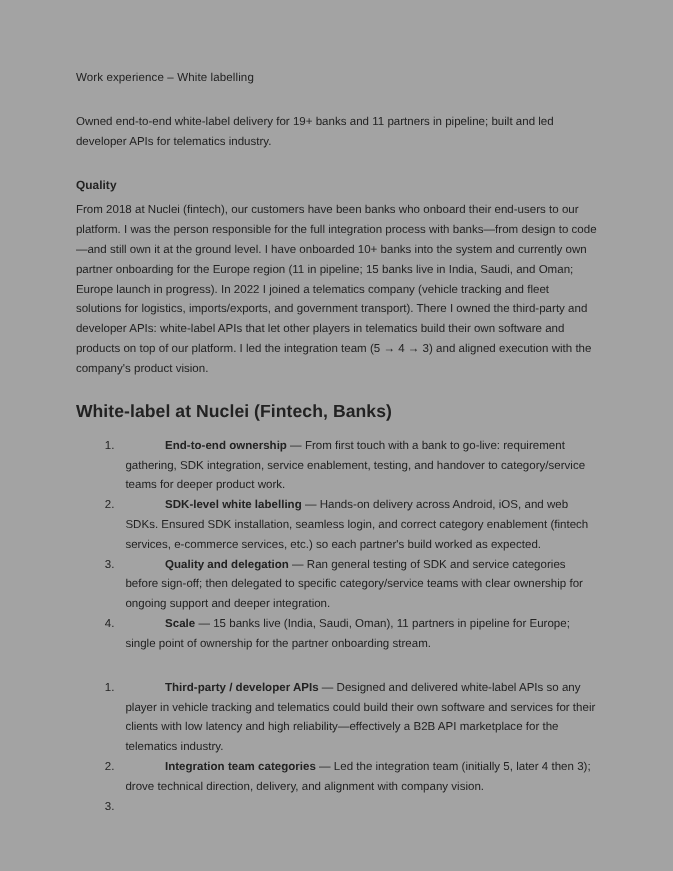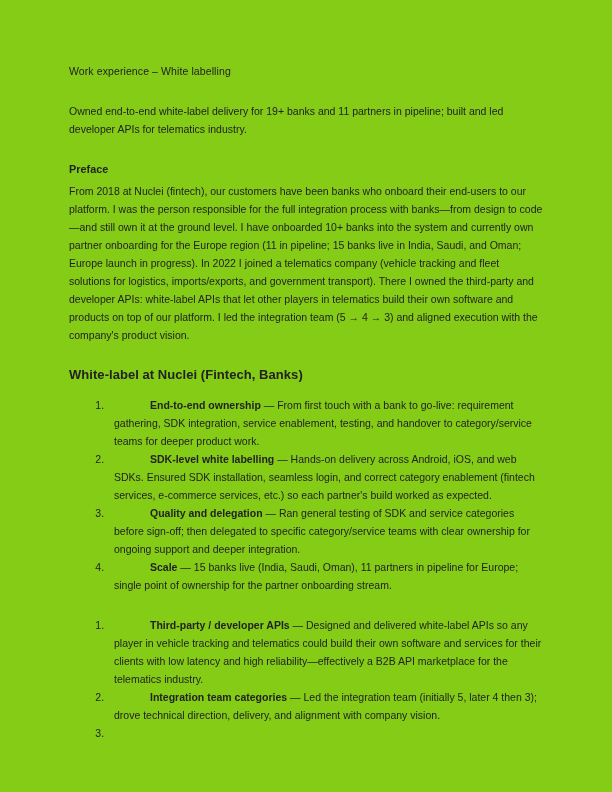--- a/index.html
+++ b/index.html
@@ -12,21 +12,21 @@
     width: 612px;
     height: 792px;
     font-family: "Liberation Sans", sans-serif;
     color: #222222;
     -webkit-font-smoothing: antialiased;
   }
   .page {
     position: relative;
     width: 612px;
     height: 792px;
-    background: #84cc16;
+    background: #a3a3a3;
     box-sizing: border-box;
     padding: 62px 69px 0 69px;
     overflow: hidden;
   }
   .doc-title {
     font-size: 10.5px;
     line-height: 18px;
     font-weight: normal;
     margin: 0 0 22px 0;
     letter-spacing: 0.1px;
@@ -49,21 +49,21 @@
     font-weight: bold;
     margin: 0 0 4px 0;
     letter-spacing: 0.05px;
   }
   .para {
     font-size: 10.5px;
     line-height: 18px;
     margin: 0 0 22px 0;
   }
   .h-list {
-    font-size: 13px;
+    font-size: 16px;
     line-height: 17px;
     font-weight: bold;
     margin: 0 0 13px 0;
     letter-spacing: 0.05px;
   }
   ol.items {
     margin: 0 0 22px 0;
     padding: 0 0 0 38px;
     list-style-position: outside;
     list-style-type: decimal;
@@ -85,21 +85,21 @@
 </head>
 <body>
 
 <div class="page">
 
   <div class="doc-title">Work experience – White labelling</div>
 
 
   <p class="lead">Owned end-to-end white-label delivery for 19+ banks and 11 partners in pipeline; built and led developer APIs for telematics industry.</p>
 
-  <h2 class="h-sec">Preface</h2>
+  <h2 class="h-sec">Quality</h2>
   <p class="para">From 2018 at Nuclei (fintech), our customers have been banks who onboard their end-users to our platform. I was the person responsible for the full integration process with banks—from design to code—and still own it at the ground level. I have onboarded 10+ banks into the system and currently own partner onboarding for the Europe region (11 in pipeline; 15 banks live in India, Saudi, and Oman; Europe launch in progress). In 2022 I joined a telematics company (vehicle tracking and fleet solutions for logistics, imports/exports, and government transport). There I owned the third-party and developer APIs: white-label APIs that let other players in telematics build their own software and products on top of our platform. I led the integration team (5 → 4 → 3) and aligned execution with the company's product vision.</p>
 
   <h2 class="h-list">White-label at Nuclei (Fintech, Banks)</h2>
   <ol class="items">
     <li>
       <span class="term">End-to-end ownership</span><span> — From first touch with a bank to go-live: requirement gathering, SDK integration, service enablement, testing, and handover to category/service teams for deeper product work.</span>
     </li>
     <li>
       <span class="term">SDK-level white labelling</span><span> — Hands-on delivery across Android, iOS, and web SDKs. Ensured SDK installation, seamless login, and correct category enablement (fintech services, e-commerce services, etc.) so each partner's build worked as expected.</span>
     </li>

